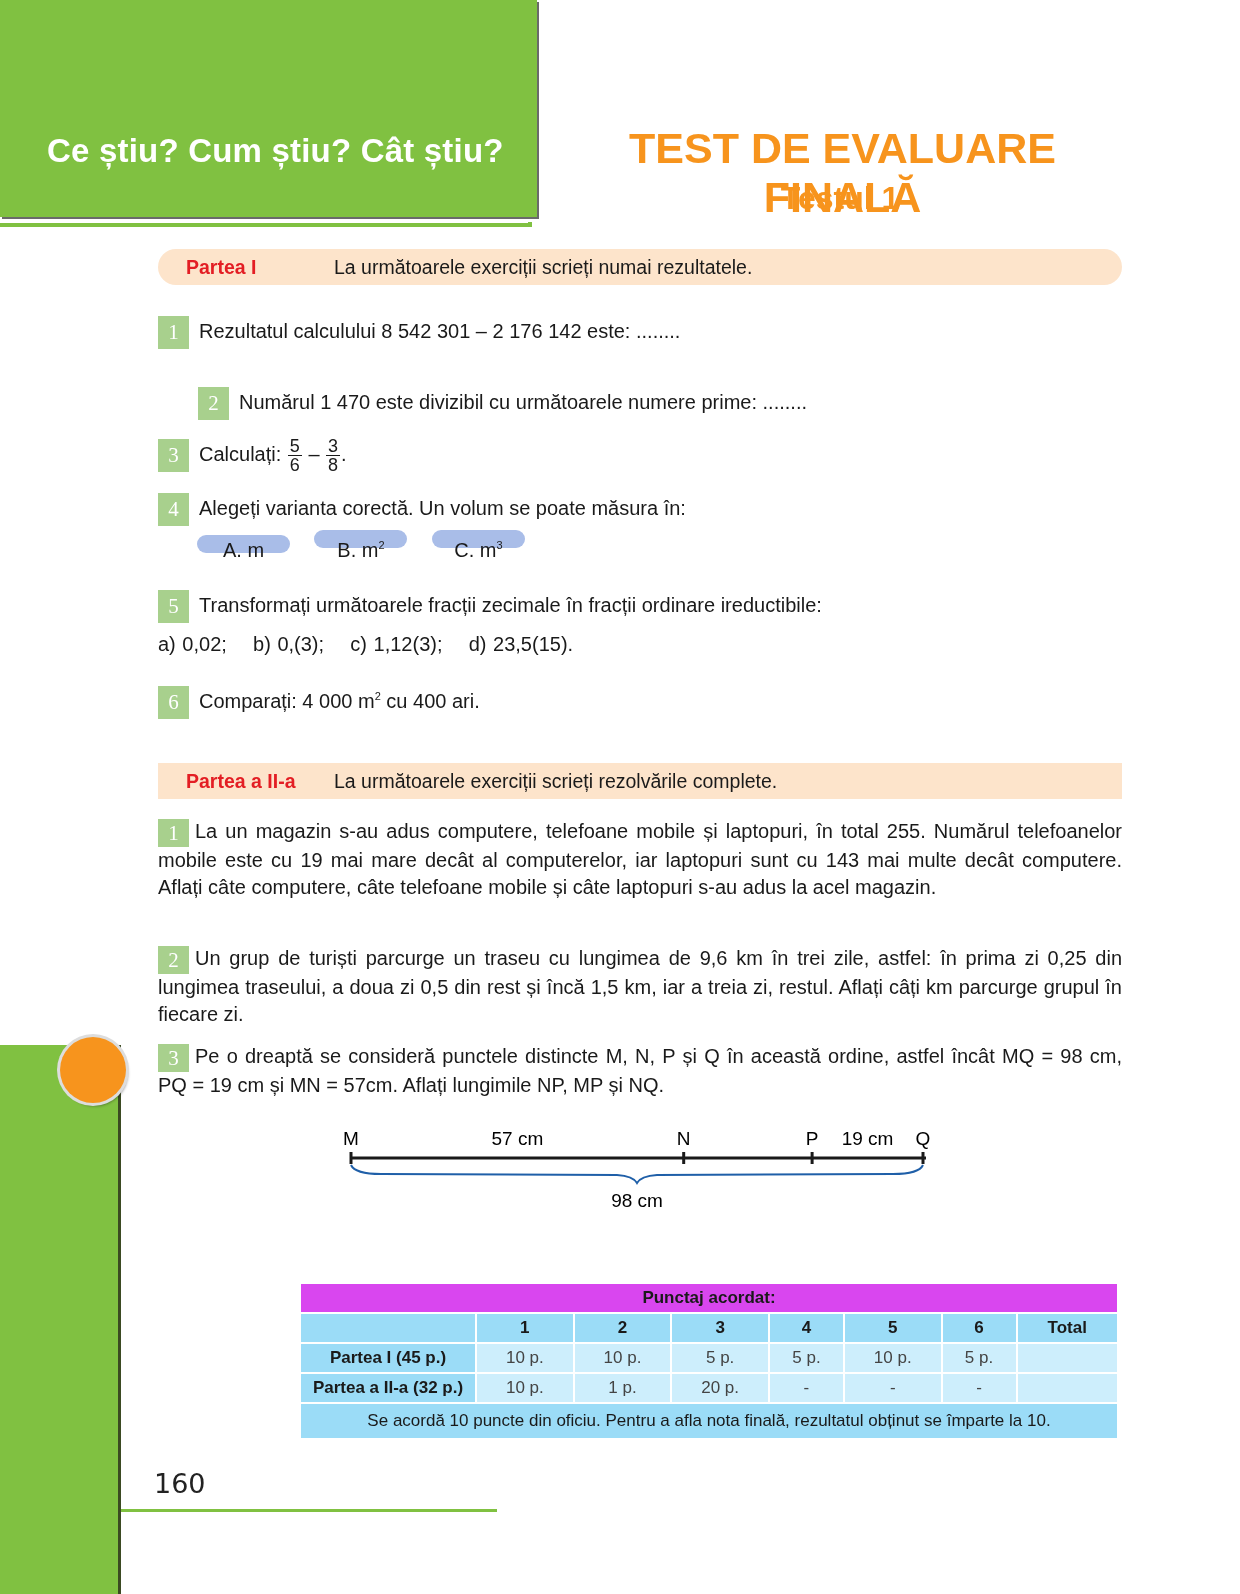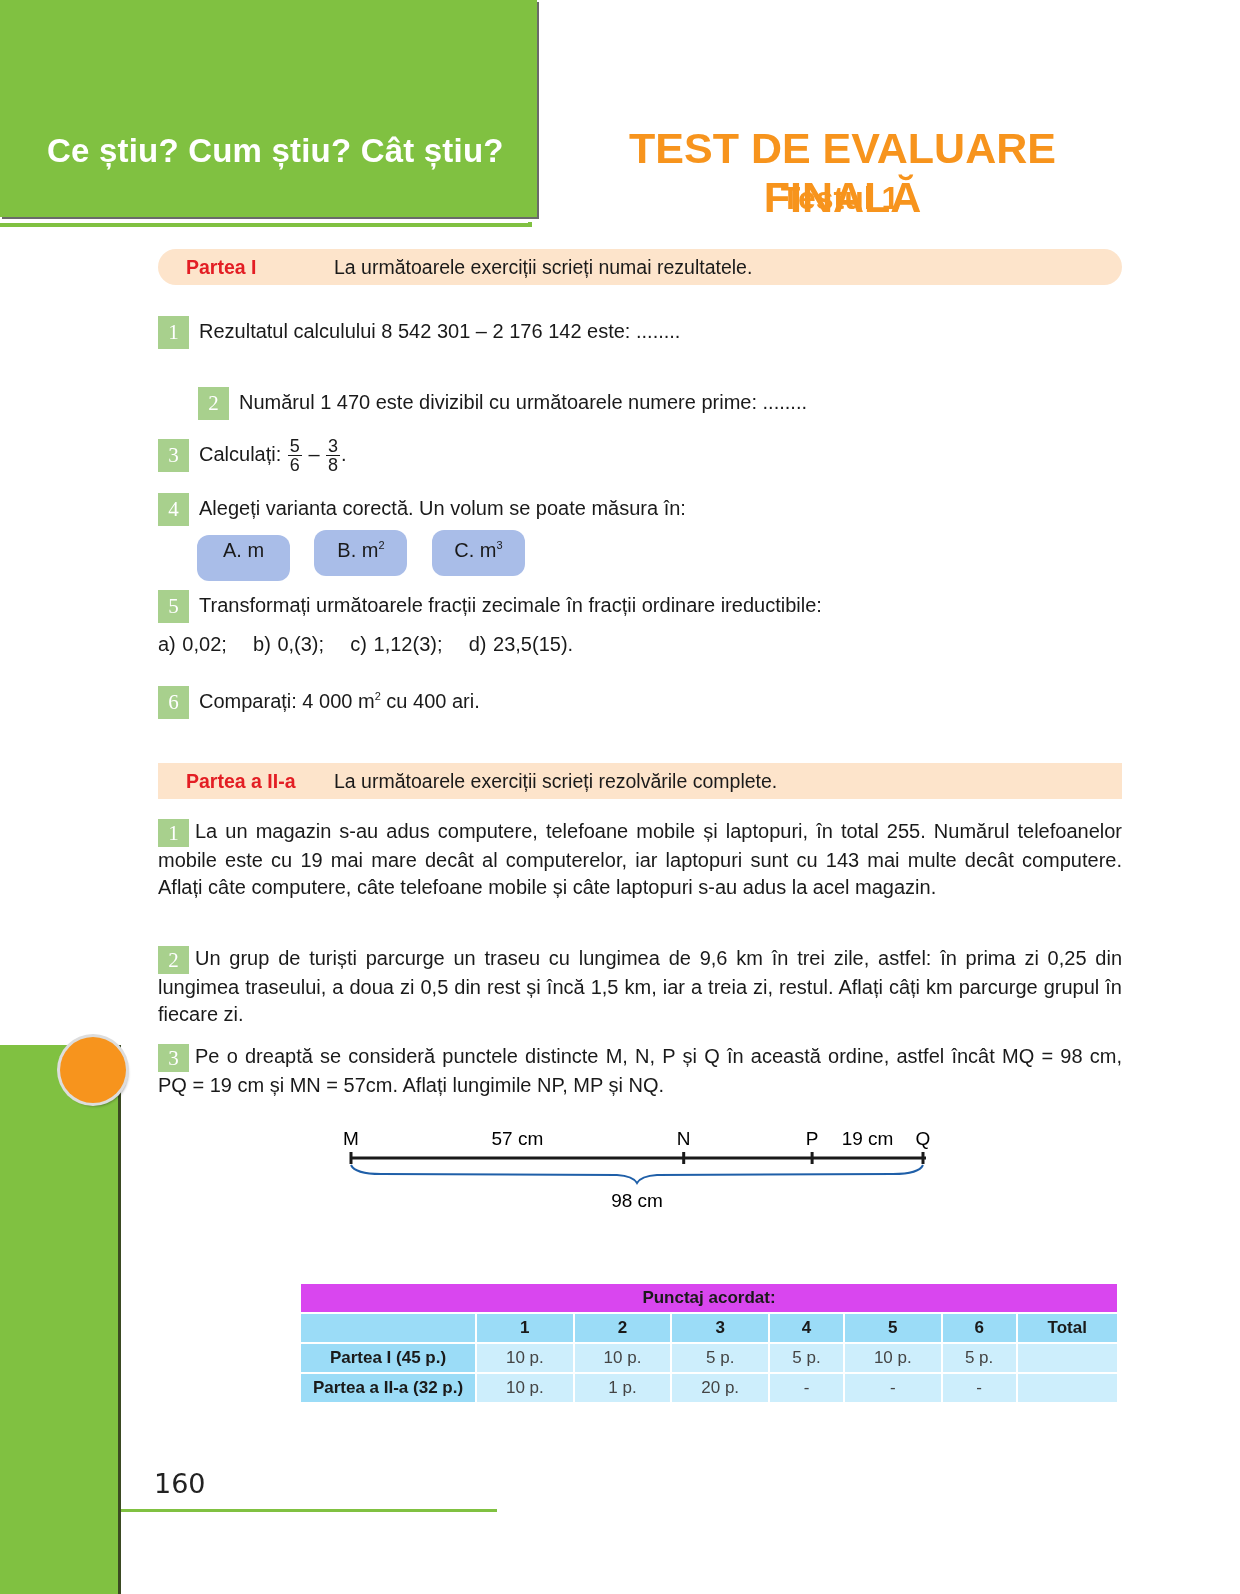--- a/index.html
+++ b/index.html
@@ -16,21 +16,21 @@
   #orange-dot{left:60px;top:1037px;width:66px;height:66px;border-radius:50%;background:#f7941d;box-shadow:0 0 0 3px #ddd,2px 3px 3px rgba(0,0,0,.4);}
   
   .band{left:158px;width:964px;height:36px;background:#fde4cb;font-size:19.5px;}
   .band .pt{position:absolute;left:28px;top:7px;color:#e31e24;font-weight:bold;}
   .band .ins{position:absolute;left:176px;top:7px;}
   .num{display:inline-block;width:31px;height:33px;background:#a8d08d;color:#fff;font-family:"Liberation Serif",serif;font-size:21px;text-align:center;line-height:33px;vertical-align:middle;margin-right:10px;}
   .q{left:158px;font-size:20px;line-height:33px;}
   .frac{display:inline-block;vertical-align:middle;text-align:center;font-size:18px;line-height:18px;margin:0 1px;}
   .frac span{display:block;}
   .frac .t{border-bottom:1.5px solid #1a1a1a;padding:0 2px;}
-  .opt{display:inline-block;width:93px;height:46px;line-height:30px;border-radius:12px;background:#a9bde8;text-align:center;font-size:20px;margin-right:20px;}
+  .opt{display:inline-block;width:93px;height:18px;line-height:30px;border-radius:12px;background:#a9bde8;text-align:center;font-size:20px;margin-right:20px;}
   sup{font-size:11px;}
   .para{left:158px;width:964px;font-size:20px;line-height:27px;text-align:justify;}
   .para .num{margin-right:6px;height:28px;line-height:28px;}
   
   #diagram{left:340px;top:1125px;width:610px;height:110px;}
   
   #score{left:299px;top:1282px;width:820px;border-collapse:separate;border-spacing:2px;font-size:17px;}
   #score td{height:26px;text-align:center;}
   #score .head{background:#d946ef;color:#1a1a1a;font-weight:bold;height:26px;}
   #score .colh{background:#9bdcf7;font-weight:bold;}
@@ -151,17 +151,20 @@
   <tr>
     <td class="rowh">Partea a II-a (32 p.)</td>
     <td class="cell">10 p.</td>
     <td class="cell">1 p.</td>
     <td class="cell">20 p.</td>
     <td class="cell">-</td>
     <td class="cell">-</td>
     <td class="cell">-</td>
     <td class="cell"></td>
   </tr>
+  <tr>
+        <td class="foot" colspan="8">Se acordă 10 puncte din oficiu. Pentru a afla nota finală, rezultatul obținut se împarte la 10.</td>
+      </tr>
 </tbody>
   </table>
 
 <div class="abs" id="page-num">160</div>
 <div class="abs" id="foot-line"></div>
 
 </body></html>

